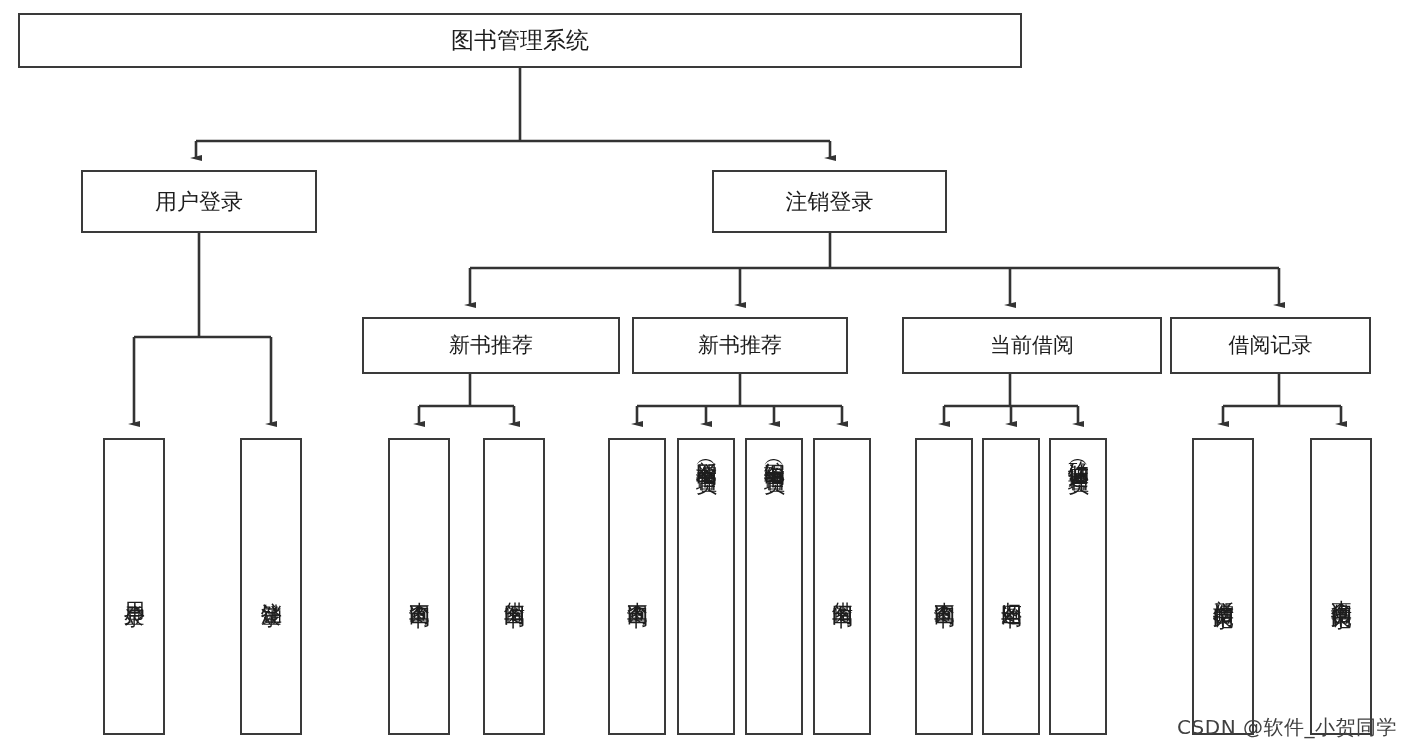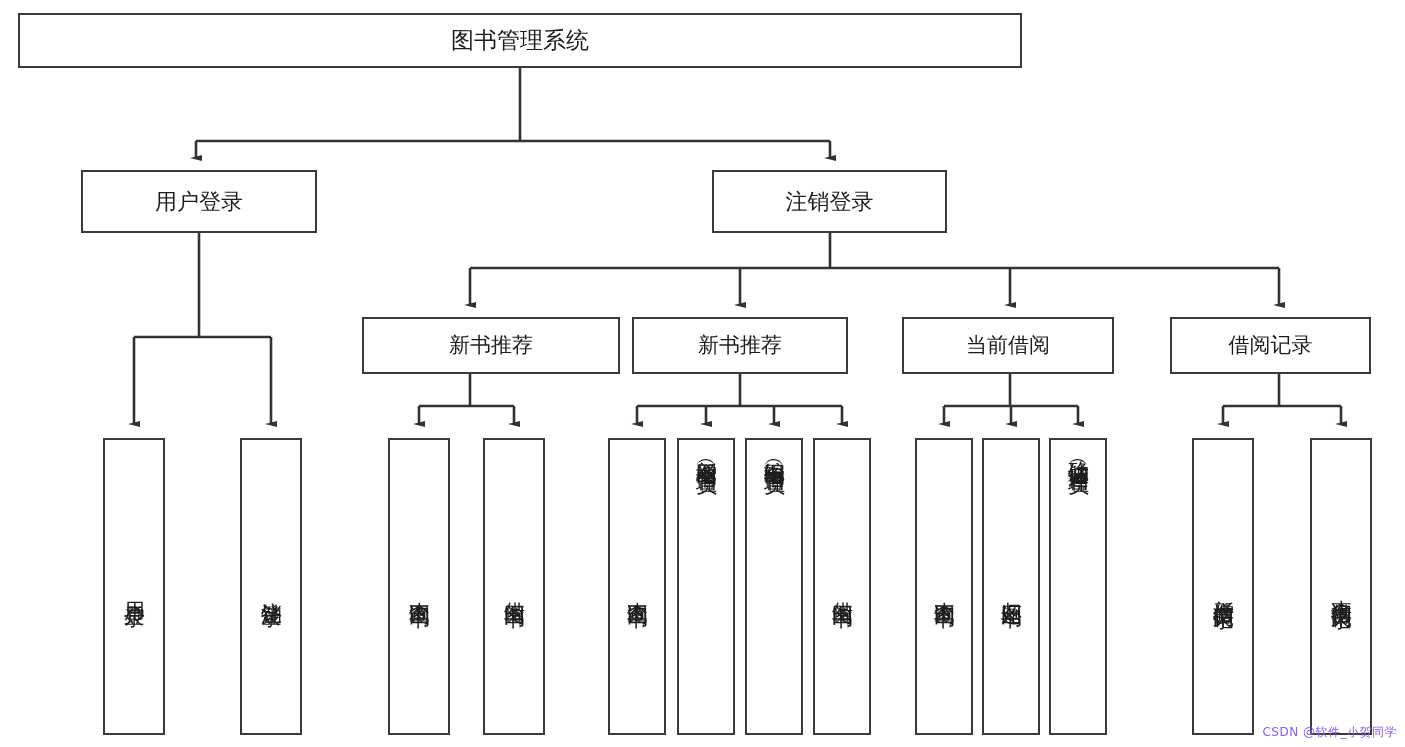--- a/index.html
+++ b/index.html
@@ -66,22 +66,22 @@
     margin-top: auto;
     margin-bottom: auto;
   }
   .node.leaf.center {
     align-items: center;
   }
   .watermark {
     position: absolute;
     right: 8px;
     bottom: 6px;
-    font-size: 12px;
-    color: #8b5cf6;
+    font-size: 20px;
+    color: #404040;
     letter-spacing: 0.5px;
     white-space: nowrap;
     user-select: none;
   }
 </style>
 </head>
 <body>
 
 <div id="diagram-root">
 
@@ -145,21 +145,21 @@
   <div class="node level2" style="left:712px; top:170px; width:235px; height:63px;">
     <span class="label">注销登录</span>
   </div>
 
   <div class="node level3" style="left:362px; top:317px; width:258px; height:57px;">
     <span class="label">新书推荐</span>
   </div>
   <div class="node level3" style="left:632px; top:317px; width:216px; height:57px;">
     <span class="label">新书推荐</span>
   </div>
-  <div class="node level3" style="left:902px; top:317px; width:212px; height:57px;">
+  <div class="node level3" style="left:902px; top:317px; width:260px; height:57px;">
     <span class="label">当前借阅</span>
   </div>
   <div class="node level3" style="left:1170px; top:317px; width:201px; height:57px;">
     <span class="label">借阅记录</span>
   </div>
 
   <div class="node leaf center" style="left:103px; top:438px; width:62px; height:297px;">
     <span class="label">用户登录</span>
   </div>
   <div class="node leaf center" style="left:240px; top:438px; width:62px; height:297px;">

